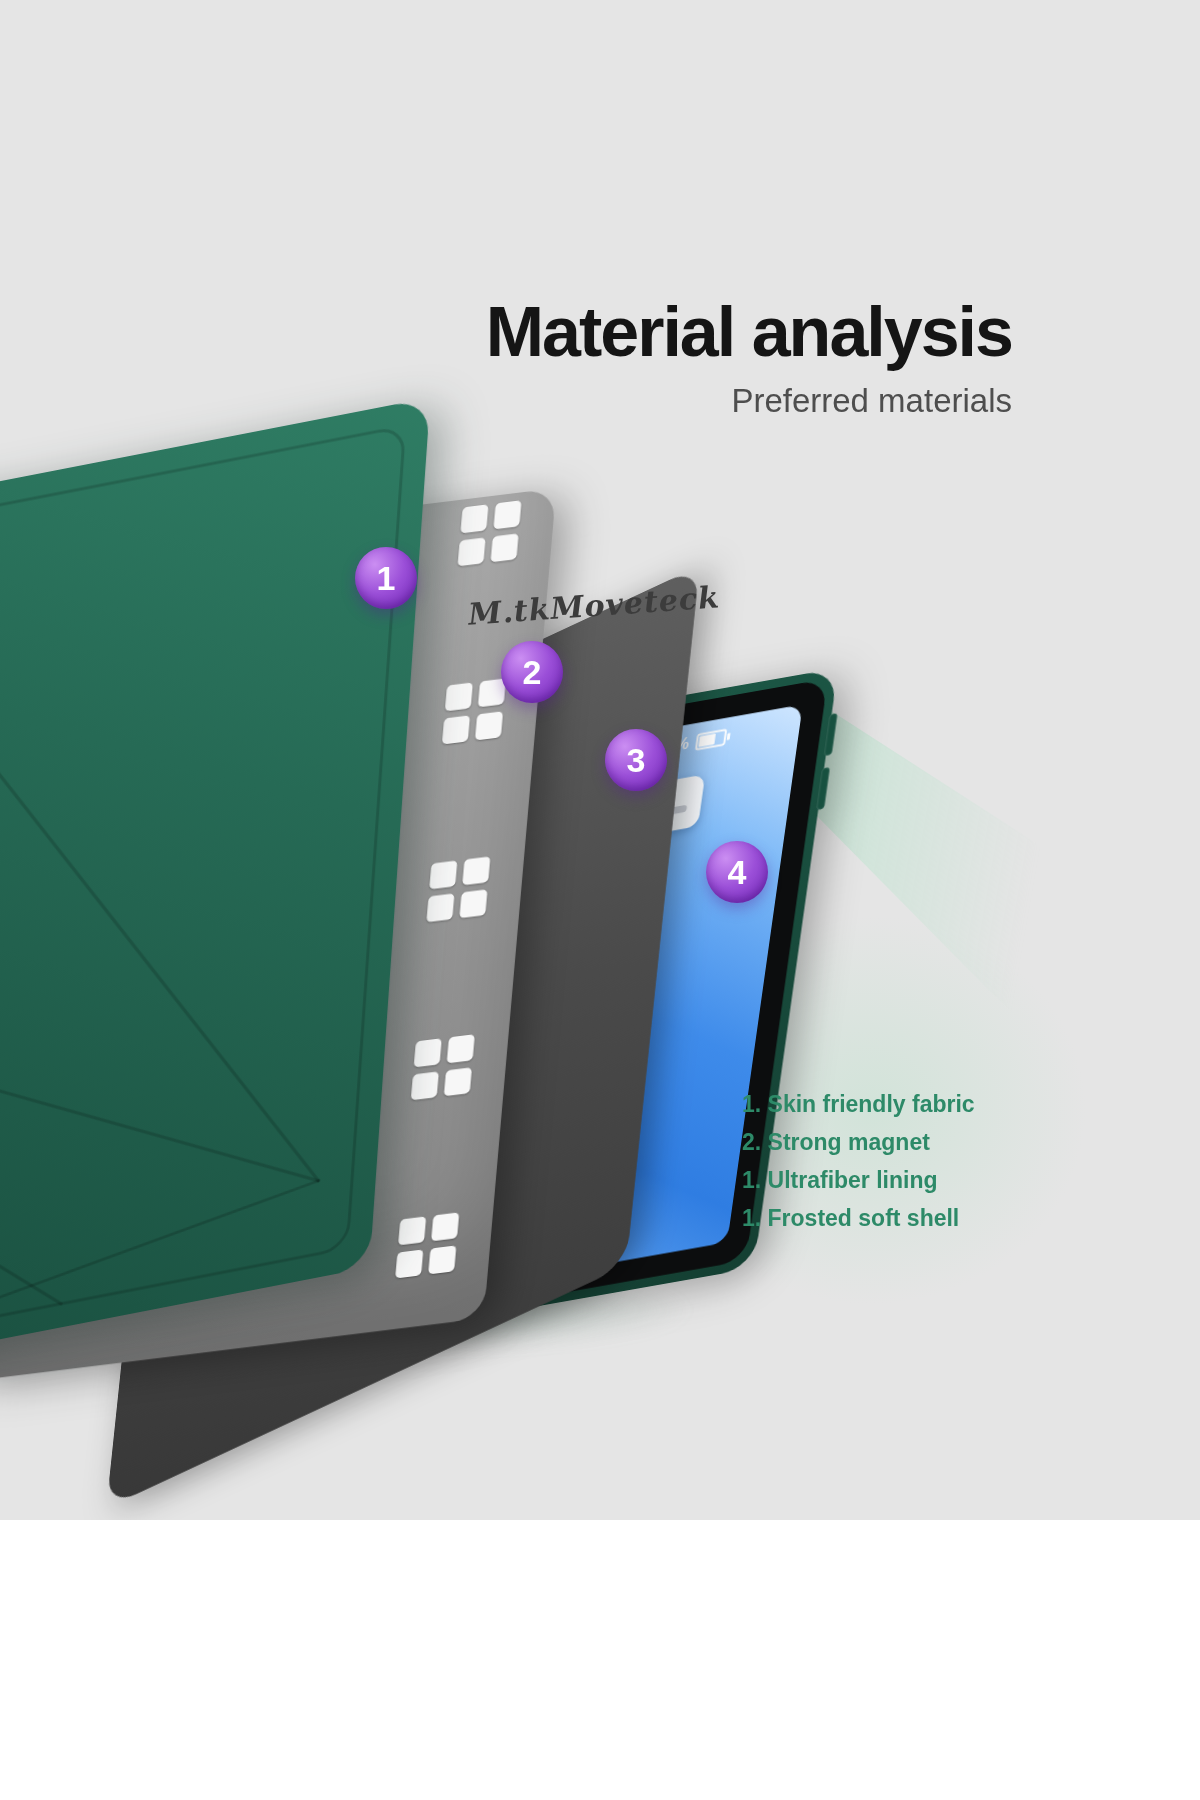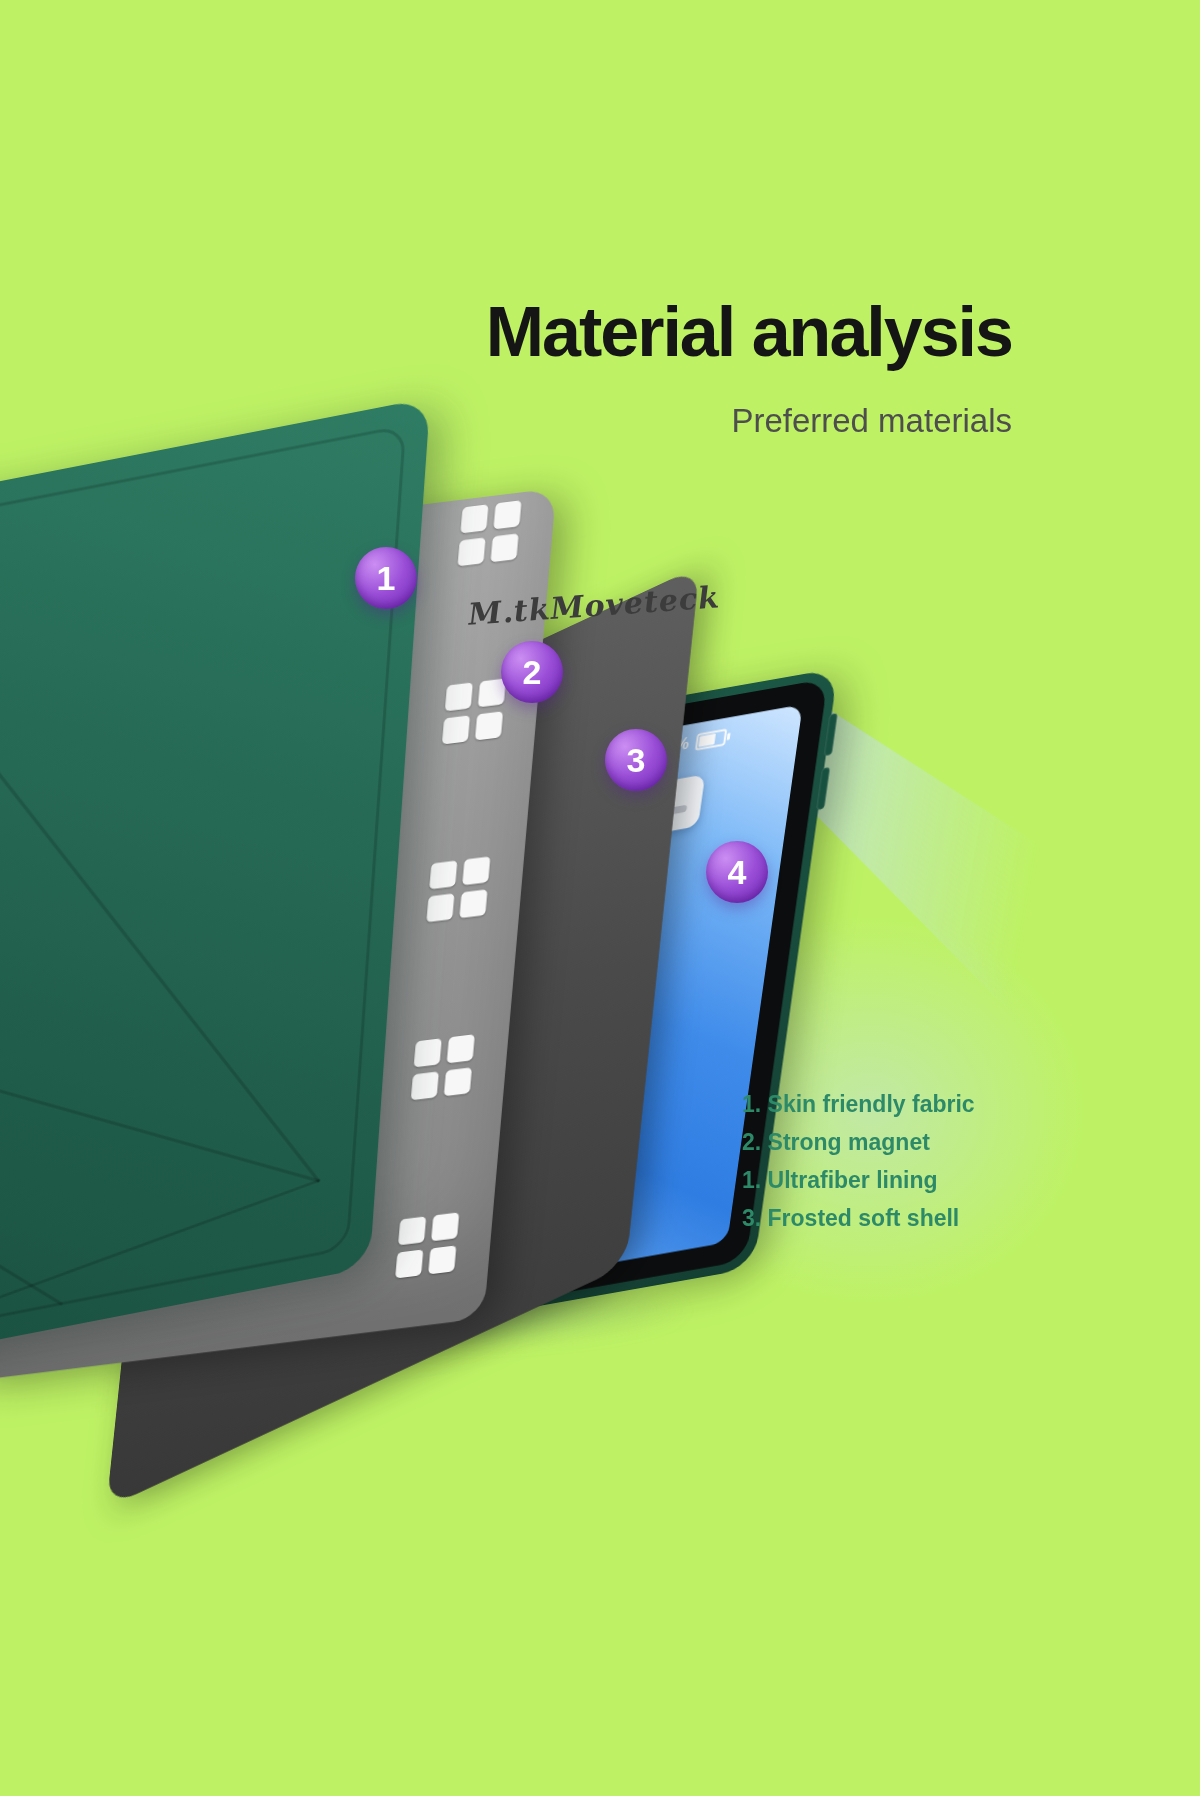--- a/index.html
+++ b/index.html
@@ -1,22 +1,22 @@
 <!DOCTYPE html>
 <html><head>
 <meta charset="utf-8">
 <style>
   html,body{margin:0;padding:0;background:#fff;}
-  .canvas{position:relative;width:1200px;height:1796px;background:#bef264;overflow:hidden;
+  .canvas{position:relative;width:1200px;height:1520px;background:#e5e5e5;overflow:hidden;
           font-family:"Liberation Sans",sans-serif;}
 
   
   .header{position:absolute;top:296px;right:188px;text-align:right;z-index:60;}
   .header h1{margin:0;font-size:70px;font-weight:800;letter-spacing:-2px;color:#151515;line-height:1.05;}
-  .header .sub{margin-top:28px;font-size:33px;color:#4e4e4e;font-weight:500;line-height:1.42;}
+  .header .sub{margin-top:8px;font-size:33px;color:#4e4e4e;font-weight:500;line-height:1.42;}
 
   
   .floor-shadow{position:absolute;left:80px;top:1255px;width:720px;height:110px;z-index:1;
     background:radial-gradient(closest-side,rgba(120,160,140,.38),rgba(120,160,140,0) 70%);filter:blur(8px);}
   .glow-wash{position:absolute;left:570px;top:840px;width:600px;height:540px;z-index:2;
     background:radial-gradient(closest-side,rgba(197,226,209,.6),rgba(197,226,209,0) 72%);}
   .glow-cone{position:absolute;left:810px;top:680px;width:280px;height:430px;z-index:8;
     background:linear-gradient(100deg,rgba(196,228,211,.9),rgba(196,228,211,0) 72%);
     clip-path:polygon(0 4%,100% 46%,100% 96%,0 30%);filter:blur(5px);}
 
@@ -184,16 +184,16 @@
       <span>3</span>
     </div>
   <div class="badge badge4">
       <span>4</span>
     </div>
 
   <div class="features">
     <div>1. Skin friendly fabric</div>
     <div>2. Strong magnet</div>
     <div>1. Ultrafiber lining</div>
-    <div>3. Frosted soft shell</div>
+    <div>1. Frosted soft shell</div>
   </div>
 
 </div>
 
 </body></html>

